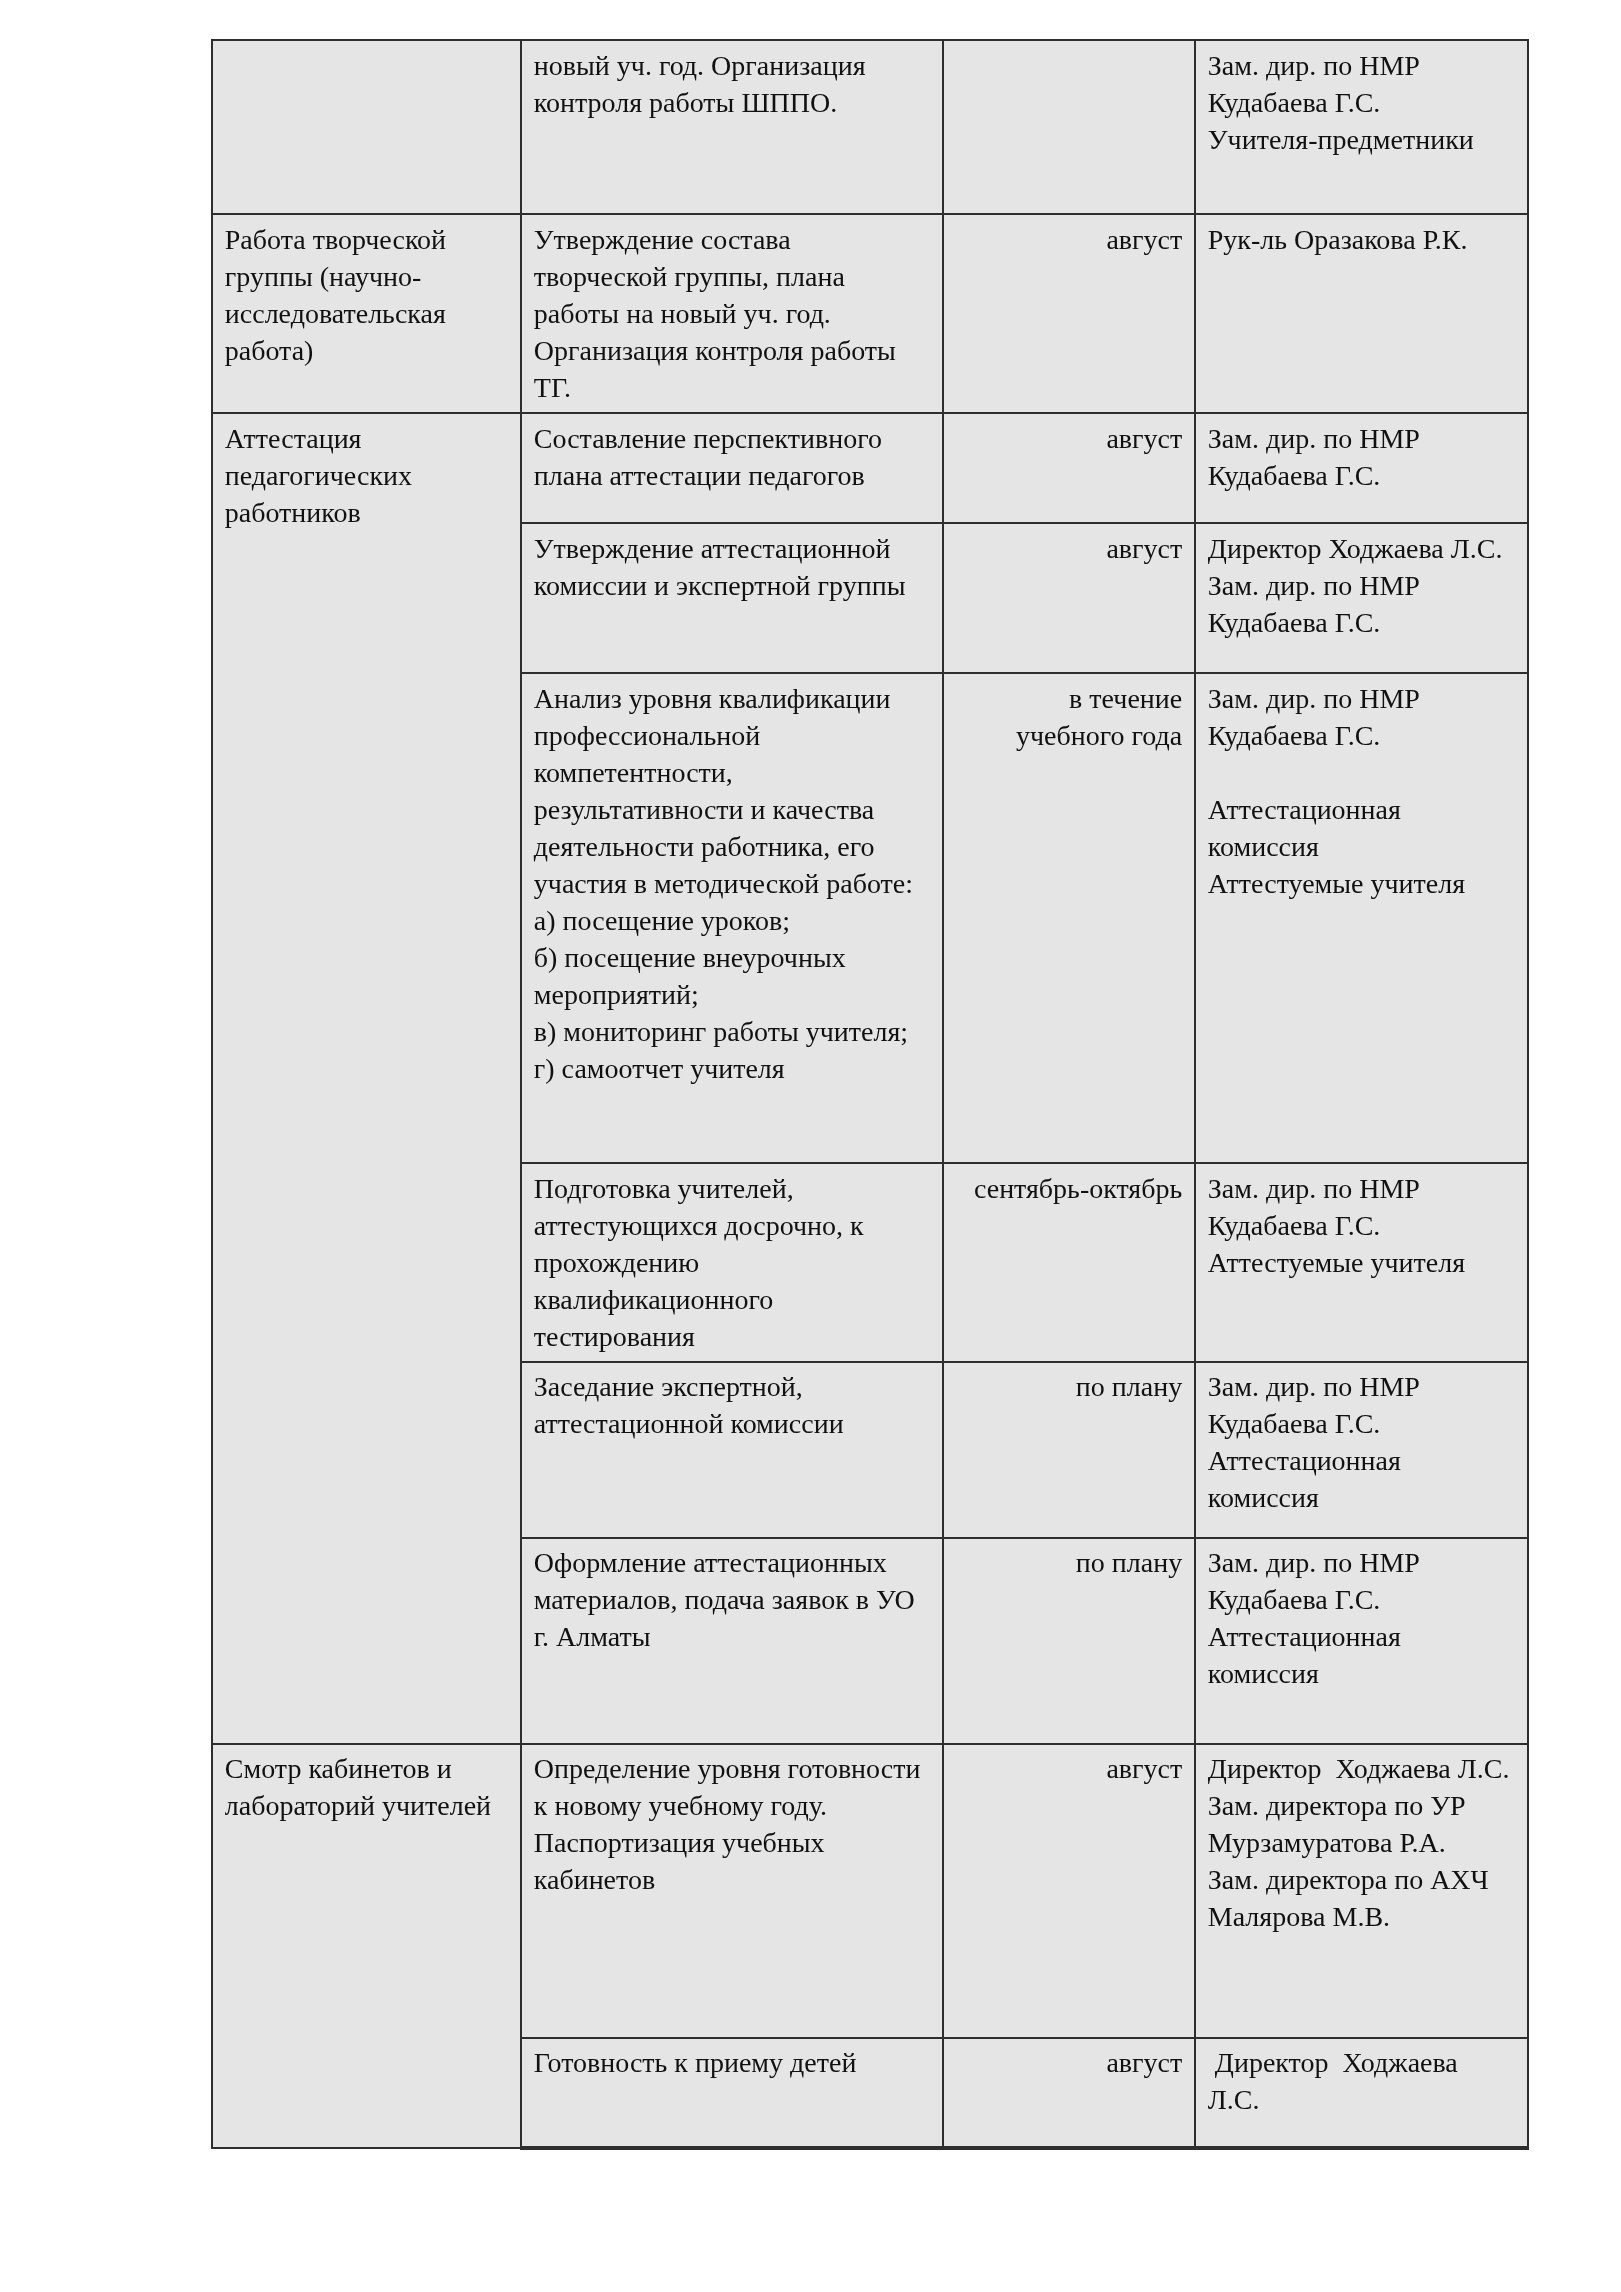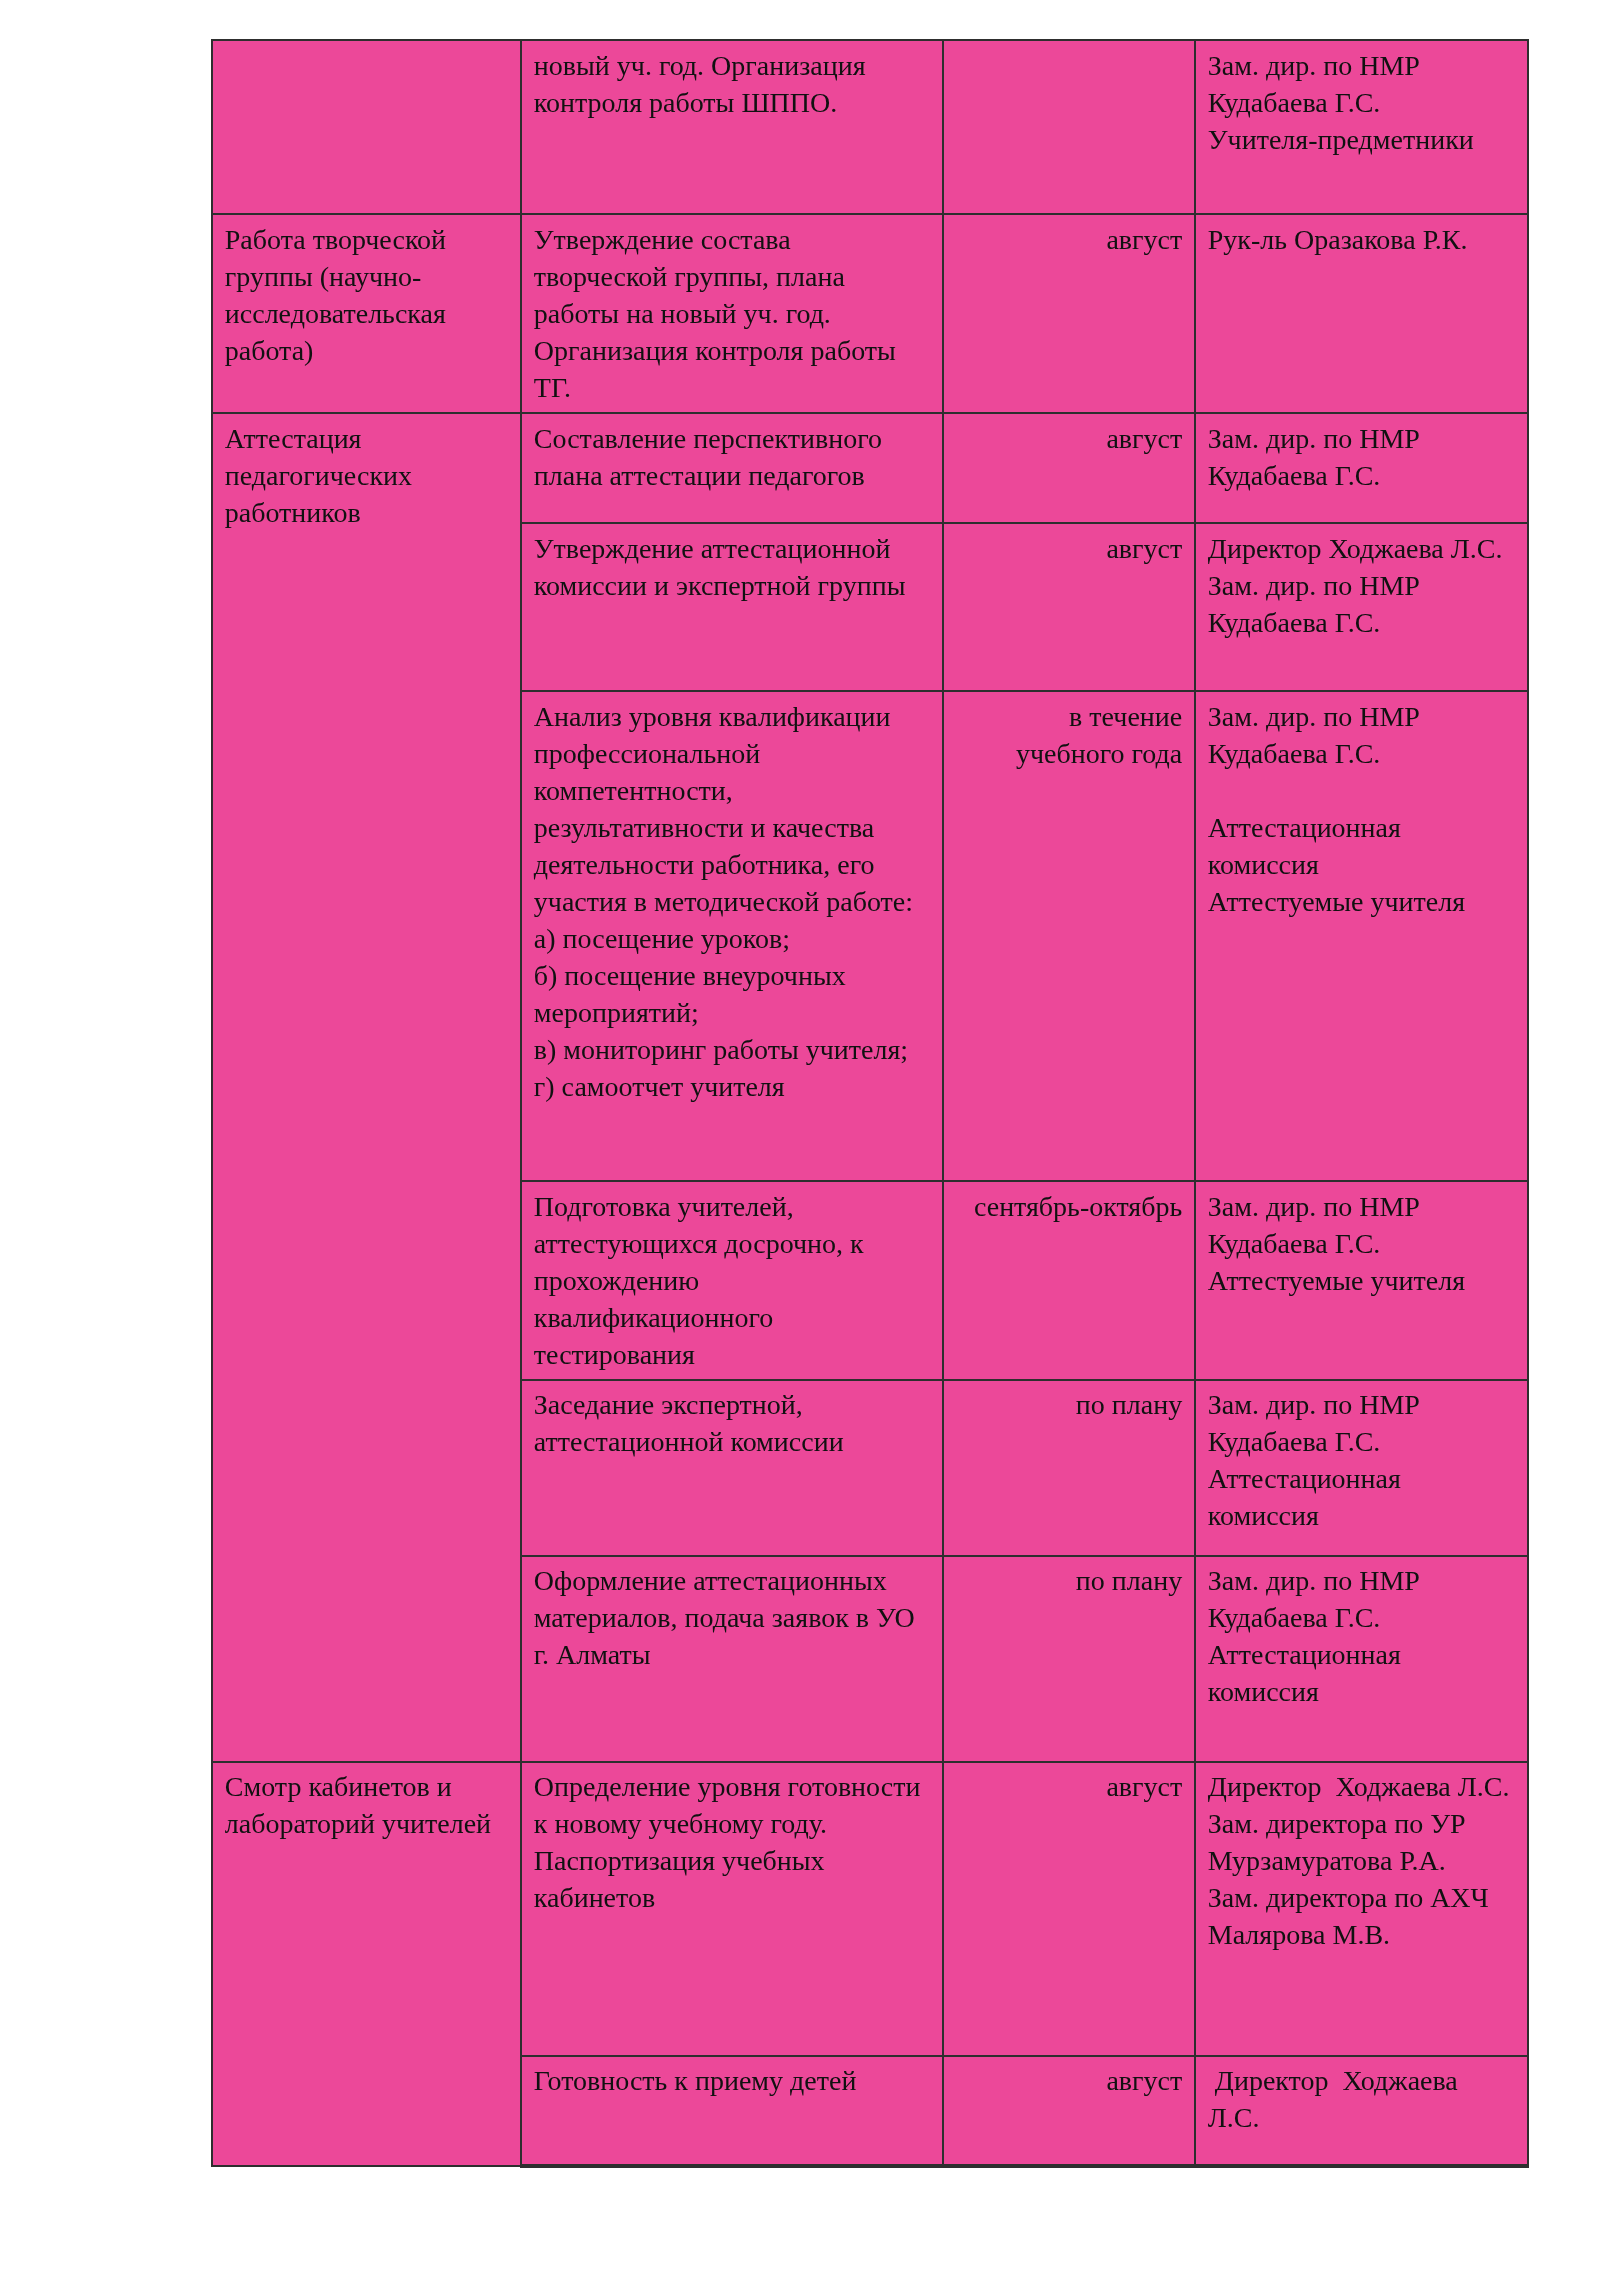--- a/index.html
+++ b/index.html
@@ -25,36 +25,36 @@
     width: 1316px;
     border-collapse: collapse;
     table-layout: fixed;
     font-size: 28px;
     line-height: 37px;
   }
   table.plan td {
     border: 2px solid #2e2e2e;
     vertical-align: top;
     padding: 5.9px 11.8px 5.9px 11.8px;
-    background: #ec4899;
+    background: #e5e5e5;
     word-wrap: break-word;
     margin-top: 33px;
   }
   
   td.cat { font-weight: normal; padding-right: 15.7px; }
   td.act { white-space: pre-wrap; padding-right: 27.4px; }
   td.tim { padding-right: 15.7px; text-align: right; }
   td.resp { padding-right: 39px; }
   .resp-line { white-space: pre-wrap; }
   .resp-line:empty { height: 37px; }
   
   tr.r0 { height: 174px; }
   tr.r1 { height: 186px; }
   tr.r2 { height: 110px; }
-  tr.r3 { height: 168px; }
+  tr.r3 { height: 150px; }
   tr.r4 { height: 490px; }
   tr.r5 { height: 152px; }
   tr.r6 { height: 176px; padding-left: 6px; }
   tr.r7 { height: 206px; }
   tr.r8 { height: 294px; }
   tr.r9 { height: 110px; }
   
   tr.last td { border-bottom-width: 4.9px; }
 </style>
 </head>

